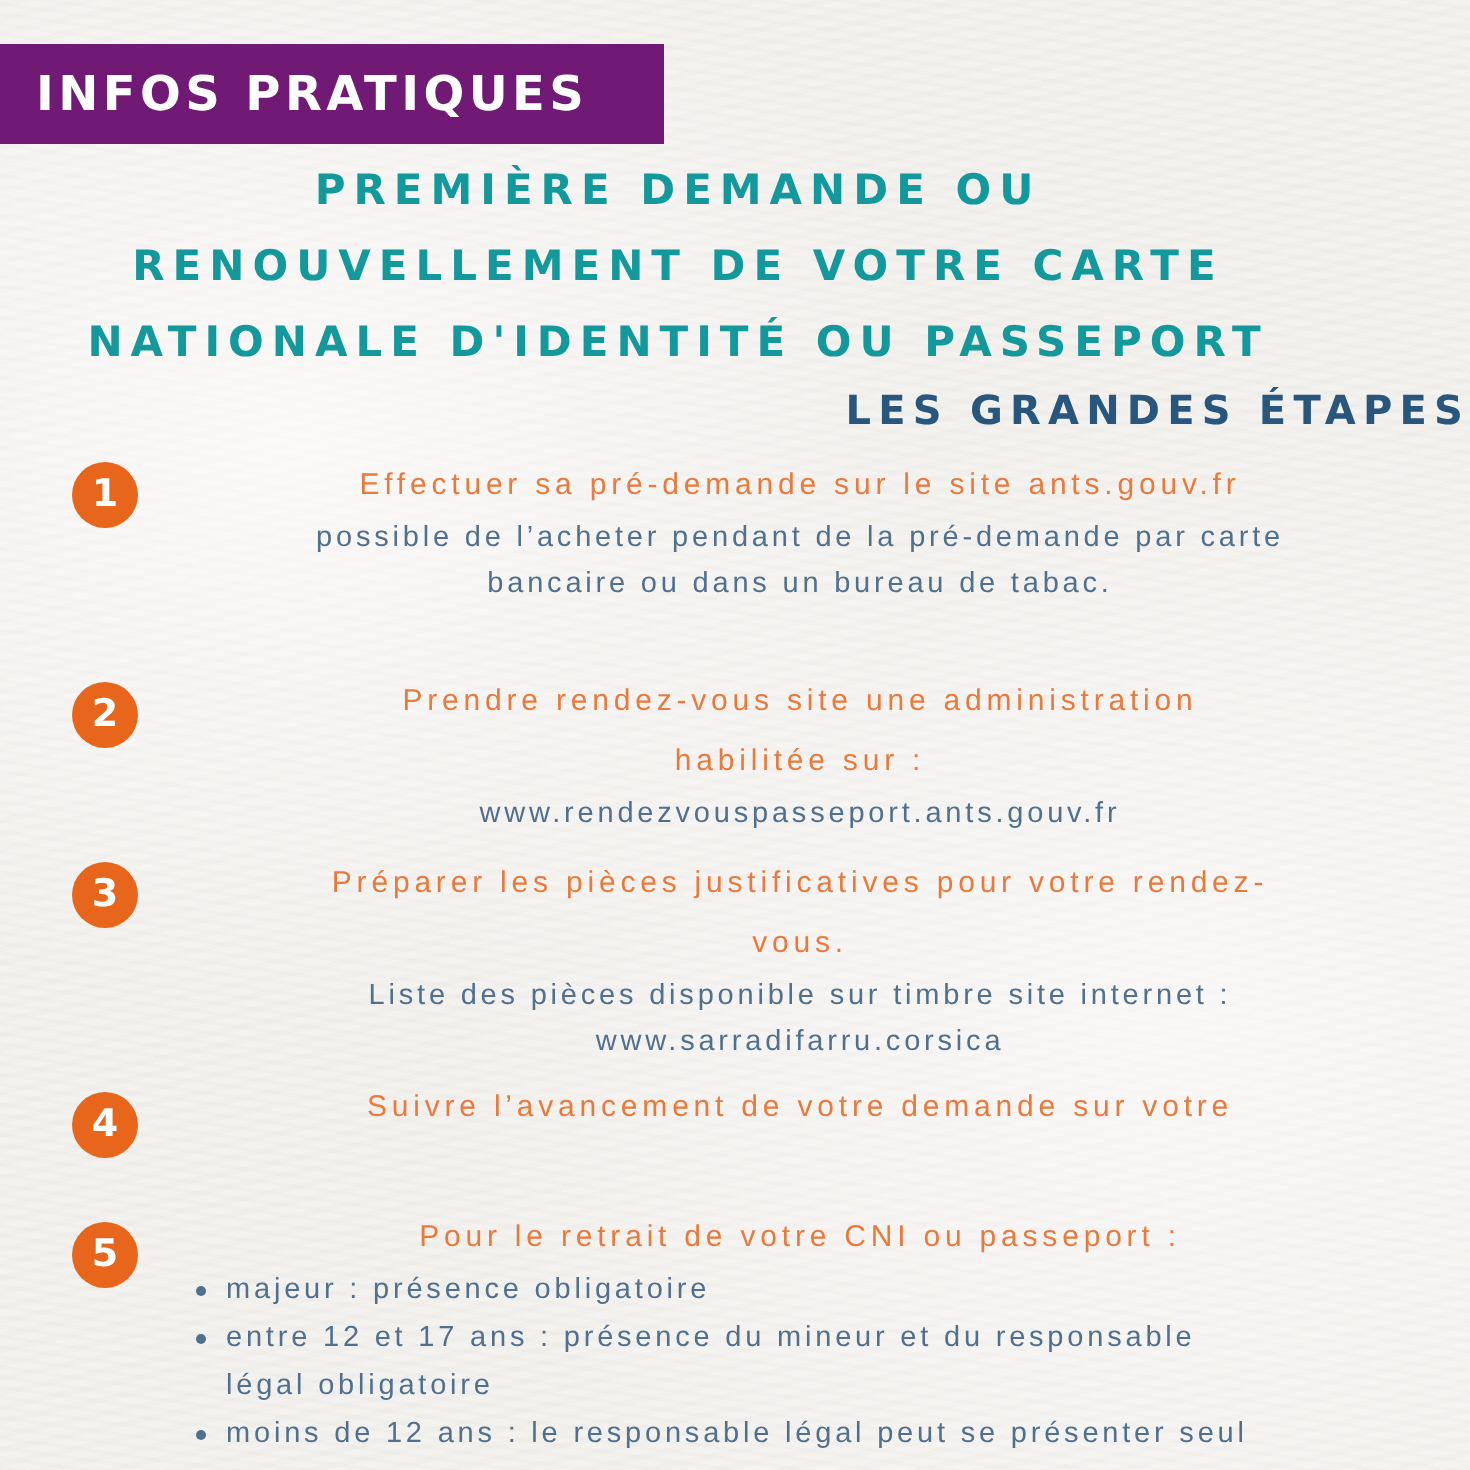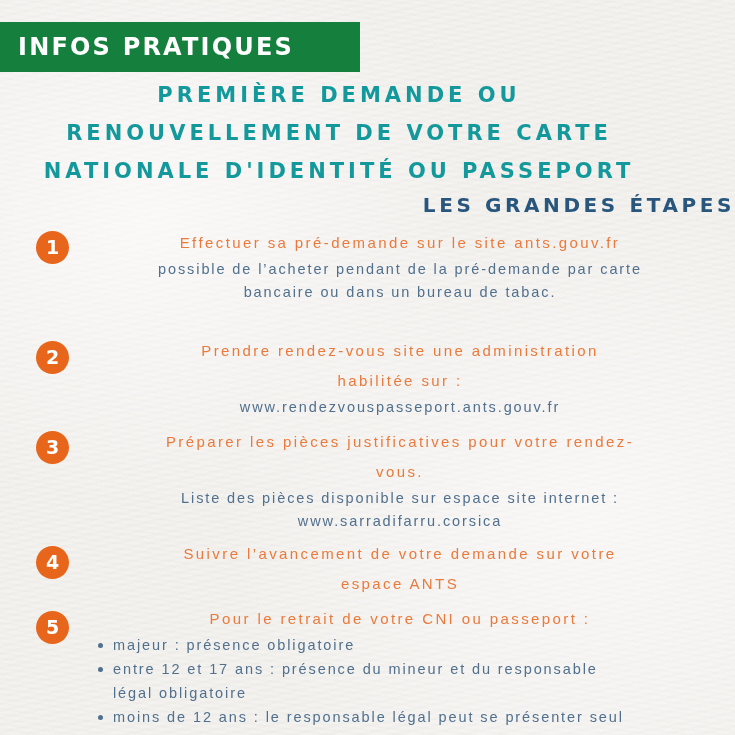--- a/index.html
+++ b/index.html
@@ -17,23 +17,23 @@
         radial-gradient(ellipse at 80% 70%, rgba(255,255,255,0.5) 0%, rgba(255,255,255,0) 45%),
         repeating-linear-gradient(8deg, rgba(0,0,0,0.012) 0px, rgba(0,0,0,0.012) 2px, rgba(255,255,255,0.02) 2px, rgba(255,255,255,0.02) 5px),
         repeating-linear-gradient(-12deg, rgba(0,0,0,0.01) 0px, rgba(0,0,0,0.01) 3px, rgba(255,255,255,0.015) 3px, rgba(255,255,255,0.015) 7px);
       font-family: "Liberation Sans", sans-serif;
     }
 
     .banner {
       position: absolute;
       left: 0;
       top: 22px;
-      width: 360px;
+      width: 332px;
       height: 50px;
-      background: #15803d;
+      background: #701a75;
       display: flex;
       align-items: center;
       padding-left: 18px;
       box-sizing: border-box;
     }
     .banner-text {
       color: #ffffff;
       font-family: "DejaVu Sans", sans-serif;
       font-weight: 900;
       font-size: 24px;
@@ -177,30 +177,29 @@
   <div class="step-title">habilitée sur :</div>
   <div class="step-desc">www.rendezvouspasseport.ants.gouv.fr</div>
 </div>
 
 <div class="badge" style="top:431px;">
   <span>3</span>
 </div>
 <div class="step-block" style="top:427px;">
   <div class="step-title">Préparer les pièces justificatives pour votre rendez-</div>
   <div class="step-title">vous.</div>
-  <div class="step-desc">Liste des pièces disponible sur espace site internet :</div>
+  <div class="step-desc">Liste des pièces disponible sur timbre site internet :</div>
   <div class="step-desc">www.sarradifarru.corsica</div>
 </div>
 
 <div class="badge" style="top:546px;">
   <span>4</span>
 </div>
 <div class="step-block" style="top:539px;">
   <div class="step-title">Suivre l’avancement de votre demande sur votre</div>
-  <div class="step-title">espace ANTS</div>
 </div>
 
 <div class="badge" style="top:611px;">
   <span>5</span>
 </div>
 <div class="step-block" style="top:604px;">
   <div class="step-title">Pour le retrait de votre CNI ou passeport :</div>
 </div>
 
 <ul class="bullet-list">

